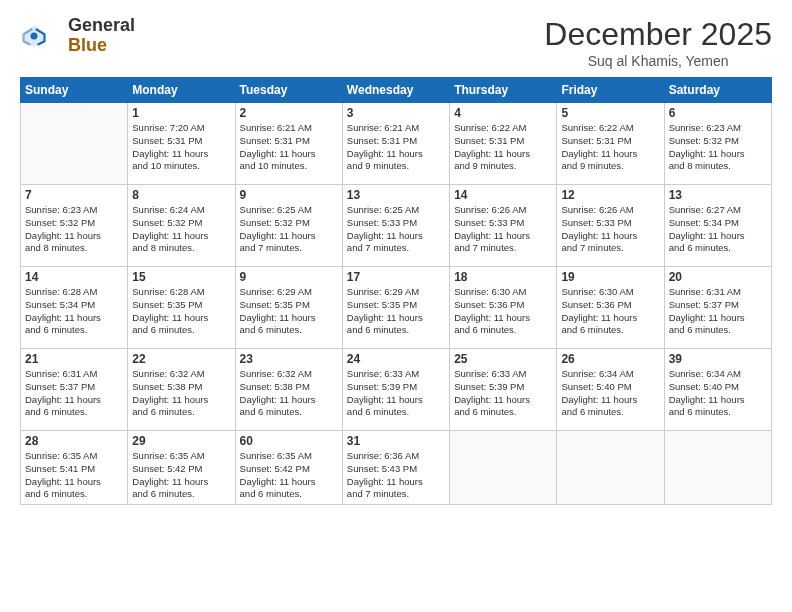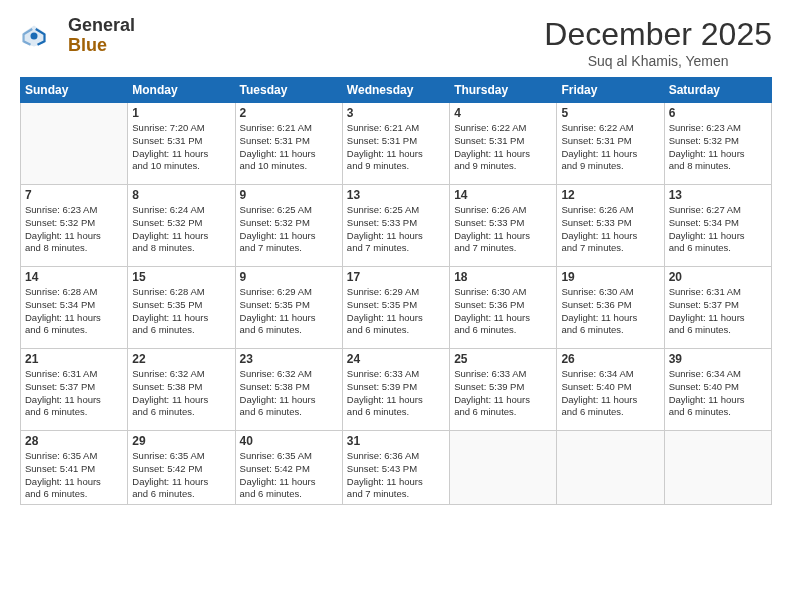--- a/index.html
+++ b/index.html
@@ -334,21 +334,21 @@
 and 6 minutes.</div>
           </td>
           <td>
             <span class="day-number">29</span>
             <div class="day-info" style="white-space: pre-line;">Sunrise: 6:35 AM
 Sunset: 5:42 PM
 Daylight: 11 hours
 and 6 minutes.</div>
           </td>
           <td>
-            <span class="day-number">40</span>
+            <span class="day-number">60</span>
             <div class="day-info" style="white-space: pre-line;">Sunrise: 6:35 AM
 Sunset: 5:42 PM
 Daylight: 11 hours
 and 6 minutes.</div>
           </td>
           <td>
             <span class="day-number">31</span>
             <div class="day-info" style="white-space: pre-line;">Sunrise: 6:36 AM
 Sunset: 5:43 PM
 Daylight: 11 hours

